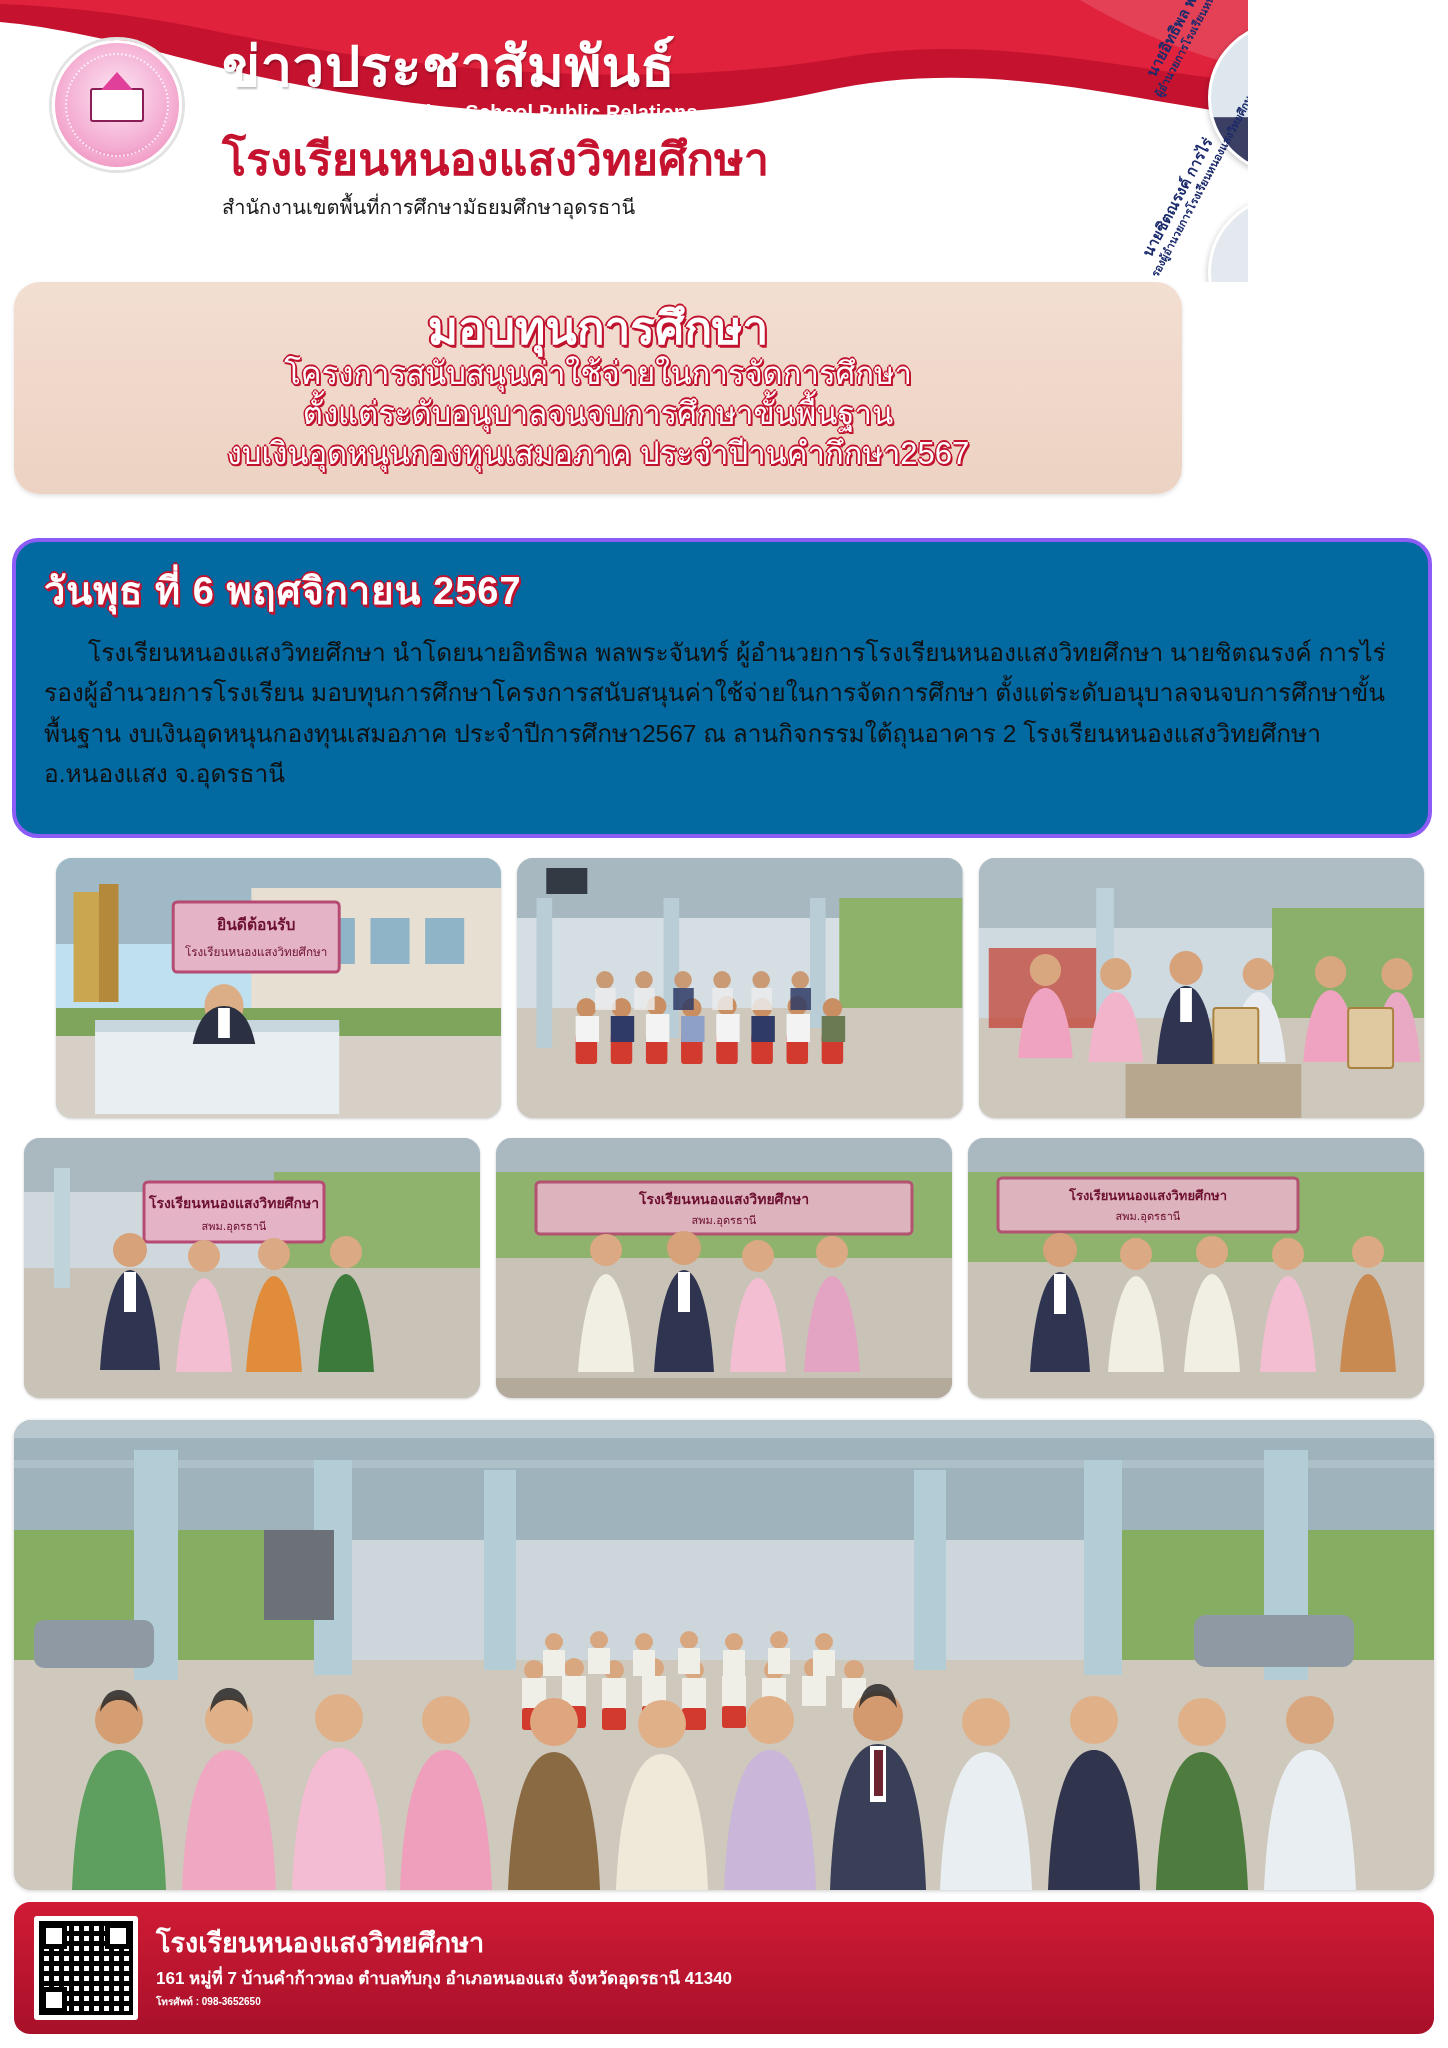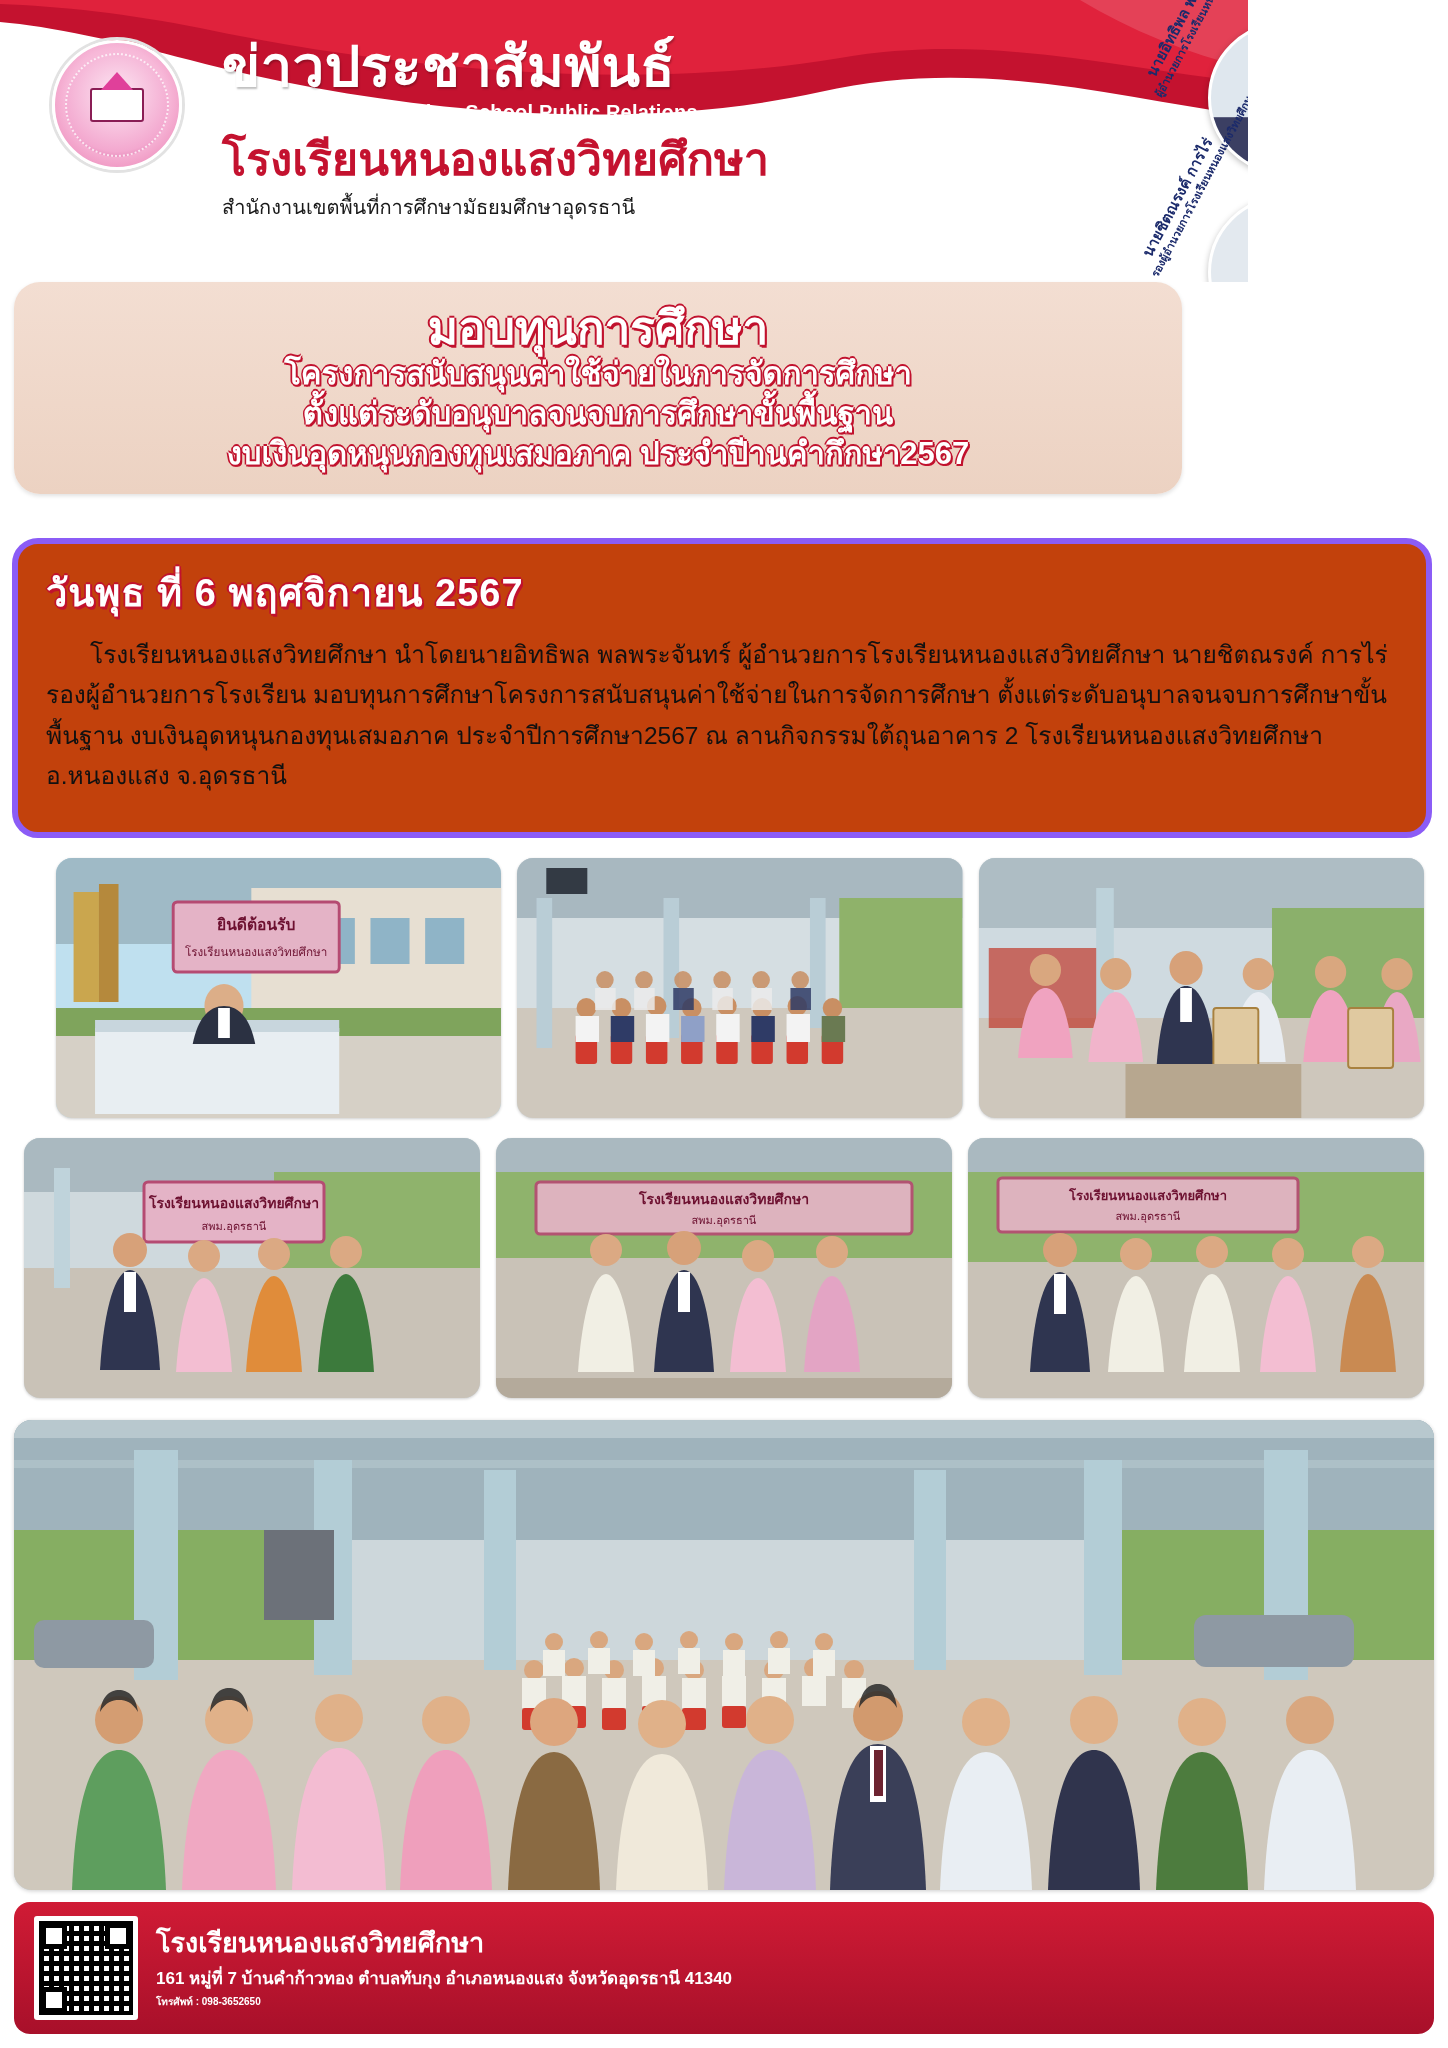--- a/index.html
+++ b/index.html
@@ -150,34 +150,34 @@
     align-items: center;
     justify-content: center;
     padding: 10px 32px;
   }
   .tb-l1 {
     font-size: 46px; font-weight: 800; color: #ffffff;
     text-shadow: -2px 0 #c1122e, 0 2px #c1122e, 2px 0 #c1122e, 0 -2px #c1122e, 2px 3px 0 #c1122e;
     line-height: 1.12;
   }
   .tb-l2, .tb-l3, .tb-l4 {
-    font-size: 31px; font-weight: 700; color: #ffffff;
+    font-size: 31px; font-weight: 400; color: #ffffff;
     text-shadow: -1.6px 0 #c1122e, 0 1.6px #c1122e, 1.6px 0 #c1122e, 0 -1.6px #c1122e, 2px 2px 0 #c1122e;
     line-height: 1.28;
     text-align: center;
   }
 
   
   .body-box {
     position: absolute;
     left: 12px; top: 538px;
     width: 1420px;
     height: 300px;
-    background: #c2410c;
-    border: 6px solid #8b5cf6;
+    background: #0369a1;
+    border: 4px solid #8b5cf6;
     border-radius: 26px;
     padding: 18px 28px 10px 28px;
   }
   .bb-date {
     font-size: 38px;
     font-weight: 800;
     color: #ffffff;
     text-shadow: -1.8px 0 #c1122e, 0 1.8px #c1122e, 1.8px 0 #c1122e, 0 -1.8px #c1122e, 2px 3px 0 #c1122e;
     margin-bottom: 12px;
     letter-spacing: 1px;

